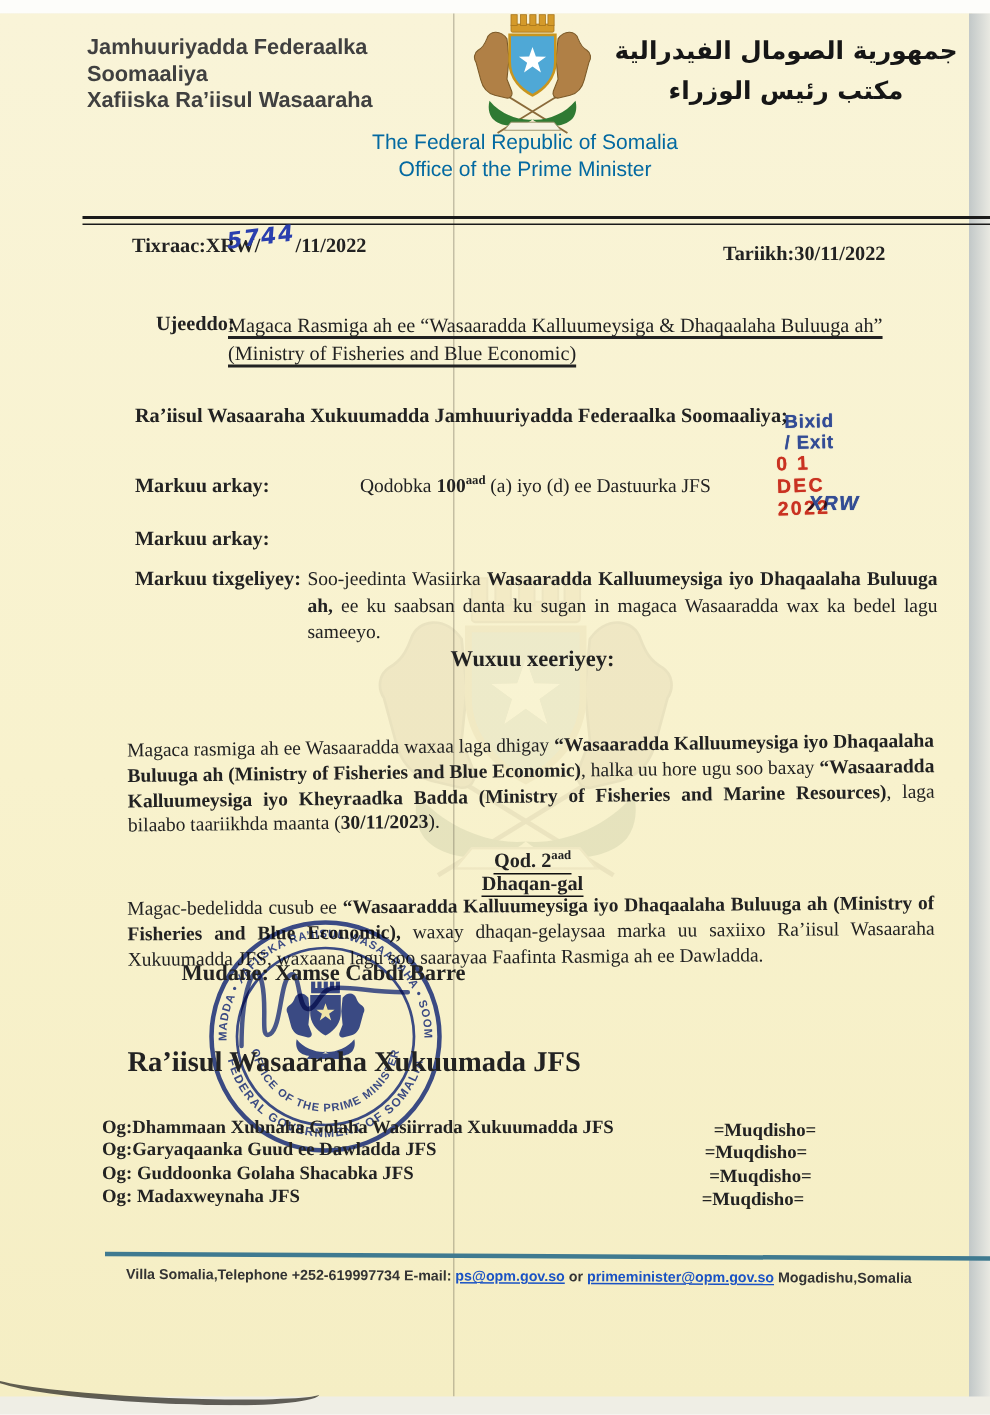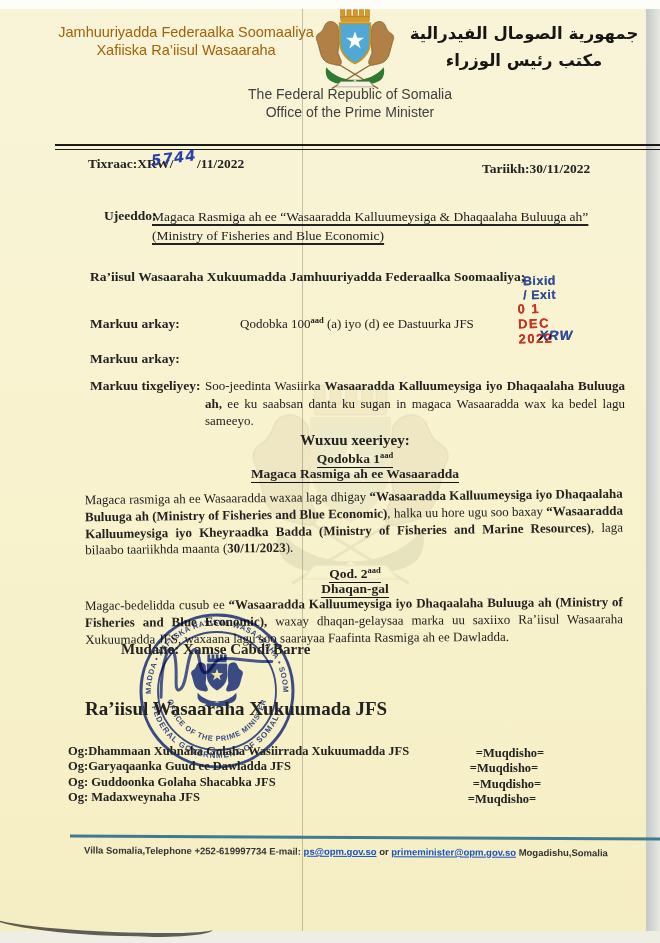--- a/index.html
+++ b/index.html
@@ -12,30 +12,30 @@
         background:linear-gradient(180deg,#f9f4d8 0%,#f8f2cd 55%,#f5eec4 100%);}
   .edge-right{left:646px;top:9px;width:14px;height:923px;
         background:linear-gradient(90deg,#c2c8c8,#e9e9e2);}
   .edge-bottom{left:0;top:931px;width:660px;height:12px;background:#efeee5;}
   .corner-shadow{left:-12px;top:908px;width:225px;height:24px;
         border-bottom:4px solid #3c3a33;border-radius:0 0 45% 100%;
         transform:rotate(1.1deg);opacity:.8;}
   .fold-line{left:302px;top:9px;width:1.4px;height:922px;background:rgba(110,105,88,.38);}
 
   
-  .hdr-somali{left:58px;top:24px;width:256px;text-align:center;
-      font-family:"Liberation Sans",sans-serif;font-weight:400;font-size:14.5px;
-      line-height:17.5px;color:#a16207;}
+  .hdr-somali{left:58px;top:24px;width:256px;
+      font-family:"Liberation Sans",sans-serif;font-weight:700;font-size:14.5px;
+      line-height:17.5px;color:#404040;}
   .emblem-wrap{left:310px;top:8px;width:90px;height:86px;}
   .hdr-arabic{left:398px;top:20px;width:252px;text-align:center;direction:rtl;
       font-family:"DejaVu Sans",sans-serif;font-weight:700;font-size:16.5px;
       line-height:27px;color:#161616;}
   .hdr-english{left:175px;top:86px;width:350px;text-align:center;
       font-family:"Liberation Sans",sans-serif;font-weight:400;font-size:14px;
-      line-height:17.5px;color:#404040;}
+      line-height:17.5px;color:#0369a1;}
   .double-rule{left:55px;top:144px;width:605px;height:3px;
       border-top:2.5px solid #1a1a1a;border-bottom:1.2px solid #1a1a1a;}
 
   
   .ref-prefix{left:88px;top:156px;font-weight:700;font-size:13.5px;}
   .ref-hand{left:151px;top:149px;font-family:"DejaVu Sans",sans-serif;
       font-style:italic;font-weight:700;font-size:15px;color:#2a3fae;
       transform:rotate(-7deg);letter-spacing:1px;}
   .ref-suffix{left:197px;top:156px;font-weight:700;font-size:13.5px;}
   .ref-date{left:482px;top:161px;font-weight:700;font-size:13.5px;}
@@ -58,21 +58,21 @@
 
   
   .c-label{font-weight:700;font-size:13.5px;left:90px;}
   .c-text{font-size:13px;left:240px;}
   .row-a1{top:316px;} .row-a2{top:351px;}
   .tix-label{left:90px;top:378px;font-weight:700;font-size:13.5px;}
   .tix-text{left:205px;top:377px;width:420px;font-size:13px;line-height:17.5px;
       text-align:justify;}
   sup.aad{font-size:8.5px;font-weight:700;vertical-align:super;line-height:0;}
   .bold{font-weight:700;}
-  .num{font-weight:400;margin-top:48px;}
+  .num{font-weight:700;margin-top:48px;}
 
   
   .center-col{left:85px;width:540px;text-align:center;}
   .h-decree{top:432px;font-weight:700;font-size:15px;}
   .h-art{font-weight:700;font-size:13.5px;}
   .h-art1{top:451px;} .h-art1t{top:466px;}
   .h-art2{top:566px;} .h-art2t{top:581px;}
   .uline{border-bottom:1.6px solid #111;padding-bottom:1px;}
 
   .para{left:85px;width:538px;font-size:13px;line-height:16.8px;text-align:justify;}
@@ -200,22 +200,20 @@
 
   <span class="abs c-label row-a1">Markuu arkay:</span>
   <span class="abs c-text row-a1"><span>Qodobka </span><span class="num">100</span><sup class="aad">aad</sup><span> (a) iyo (d) ee Dastuurka JFS</span></span>
 
   <span class="abs c-label row-a2">Markuu arkay:</span>
 
   <span class="abs tix-label">Markuu tixgeliyey:</span>
   <div class="abs tix-text"><span>Soo-jeedinta Wasiirka </span><span class="bold">Wasaaradda Kalluumeysiga iyo Dhaqaalaha Buluuga ah,</span><span> ee ku saabsan danta ku sugan in magaca Wasaaradda  wax ka bedel lagu sameeyo.</span></div>
 
   <div class="abs center-col h-decree">Wuxuu xeeriyey:</div>
-  <div class="abs center-col h-art h-art1"><span class="uline"><span>Qodobka 1</span><sup class="aad">aad</sup></span></div>
-  <div class="abs center-col h-art h-art1t"><span class="uline">Magaca Rasmiga ah ee Wasaaradda</span></div>
 
   <div class="abs para p1"><span>Magaca rasmiga ah ee Wasaaradda waxaa laga dhigay </span><span class="bold">“Wasaaradda Kalluumeysiga iyo Dhaqaalaha Buluuga ah (Ministry of Fisheries and Blue Economic)</span><span>, halka uu hore ugu soo baxay </span><span class="bold">“Wasaaradda Kalluumeysiga iyo Kheyraadka Badda (Ministry of Fisheries and Marine Resources)</span><span>, laga bilaabo taariikhda maanta (</span><span class="bold">30/11/2023</span><span>).</span></div>
 
   <div class="abs center-col h-art h-art2"><span class="uline"><span>Qod. 2</span><sup class="aad">aad</sup></span></div>
   <div class="abs center-col h-art h-art2t"><span class="uline">Dhaqan-gal</span></div>
 
   <div class="abs para p2"><span>Magac-bedelidda cusub ee </span><span class="bold">“Wasaaradda Kalluumeysiga iyo Dhaqaalaha Buluuga ah (Ministry of Fisheries and Blue Economic),</span><span> waxay dhaqan-gelaysaa marka uu saxiixo Ra’iisul Wasaaraha Xukuumadda JFS, waxaana lagu soo saarayaa Faafinta Rasmiga ah ee Dawladda.</span></div>
 
   <svg class="abs round-stamp" viewBox="0 0 160 160" style="color:#2b3f9e;">
     <circle cx="80" cy="80" r="76" fill="none" stroke="currentColor" stroke-width="3"></circle>

